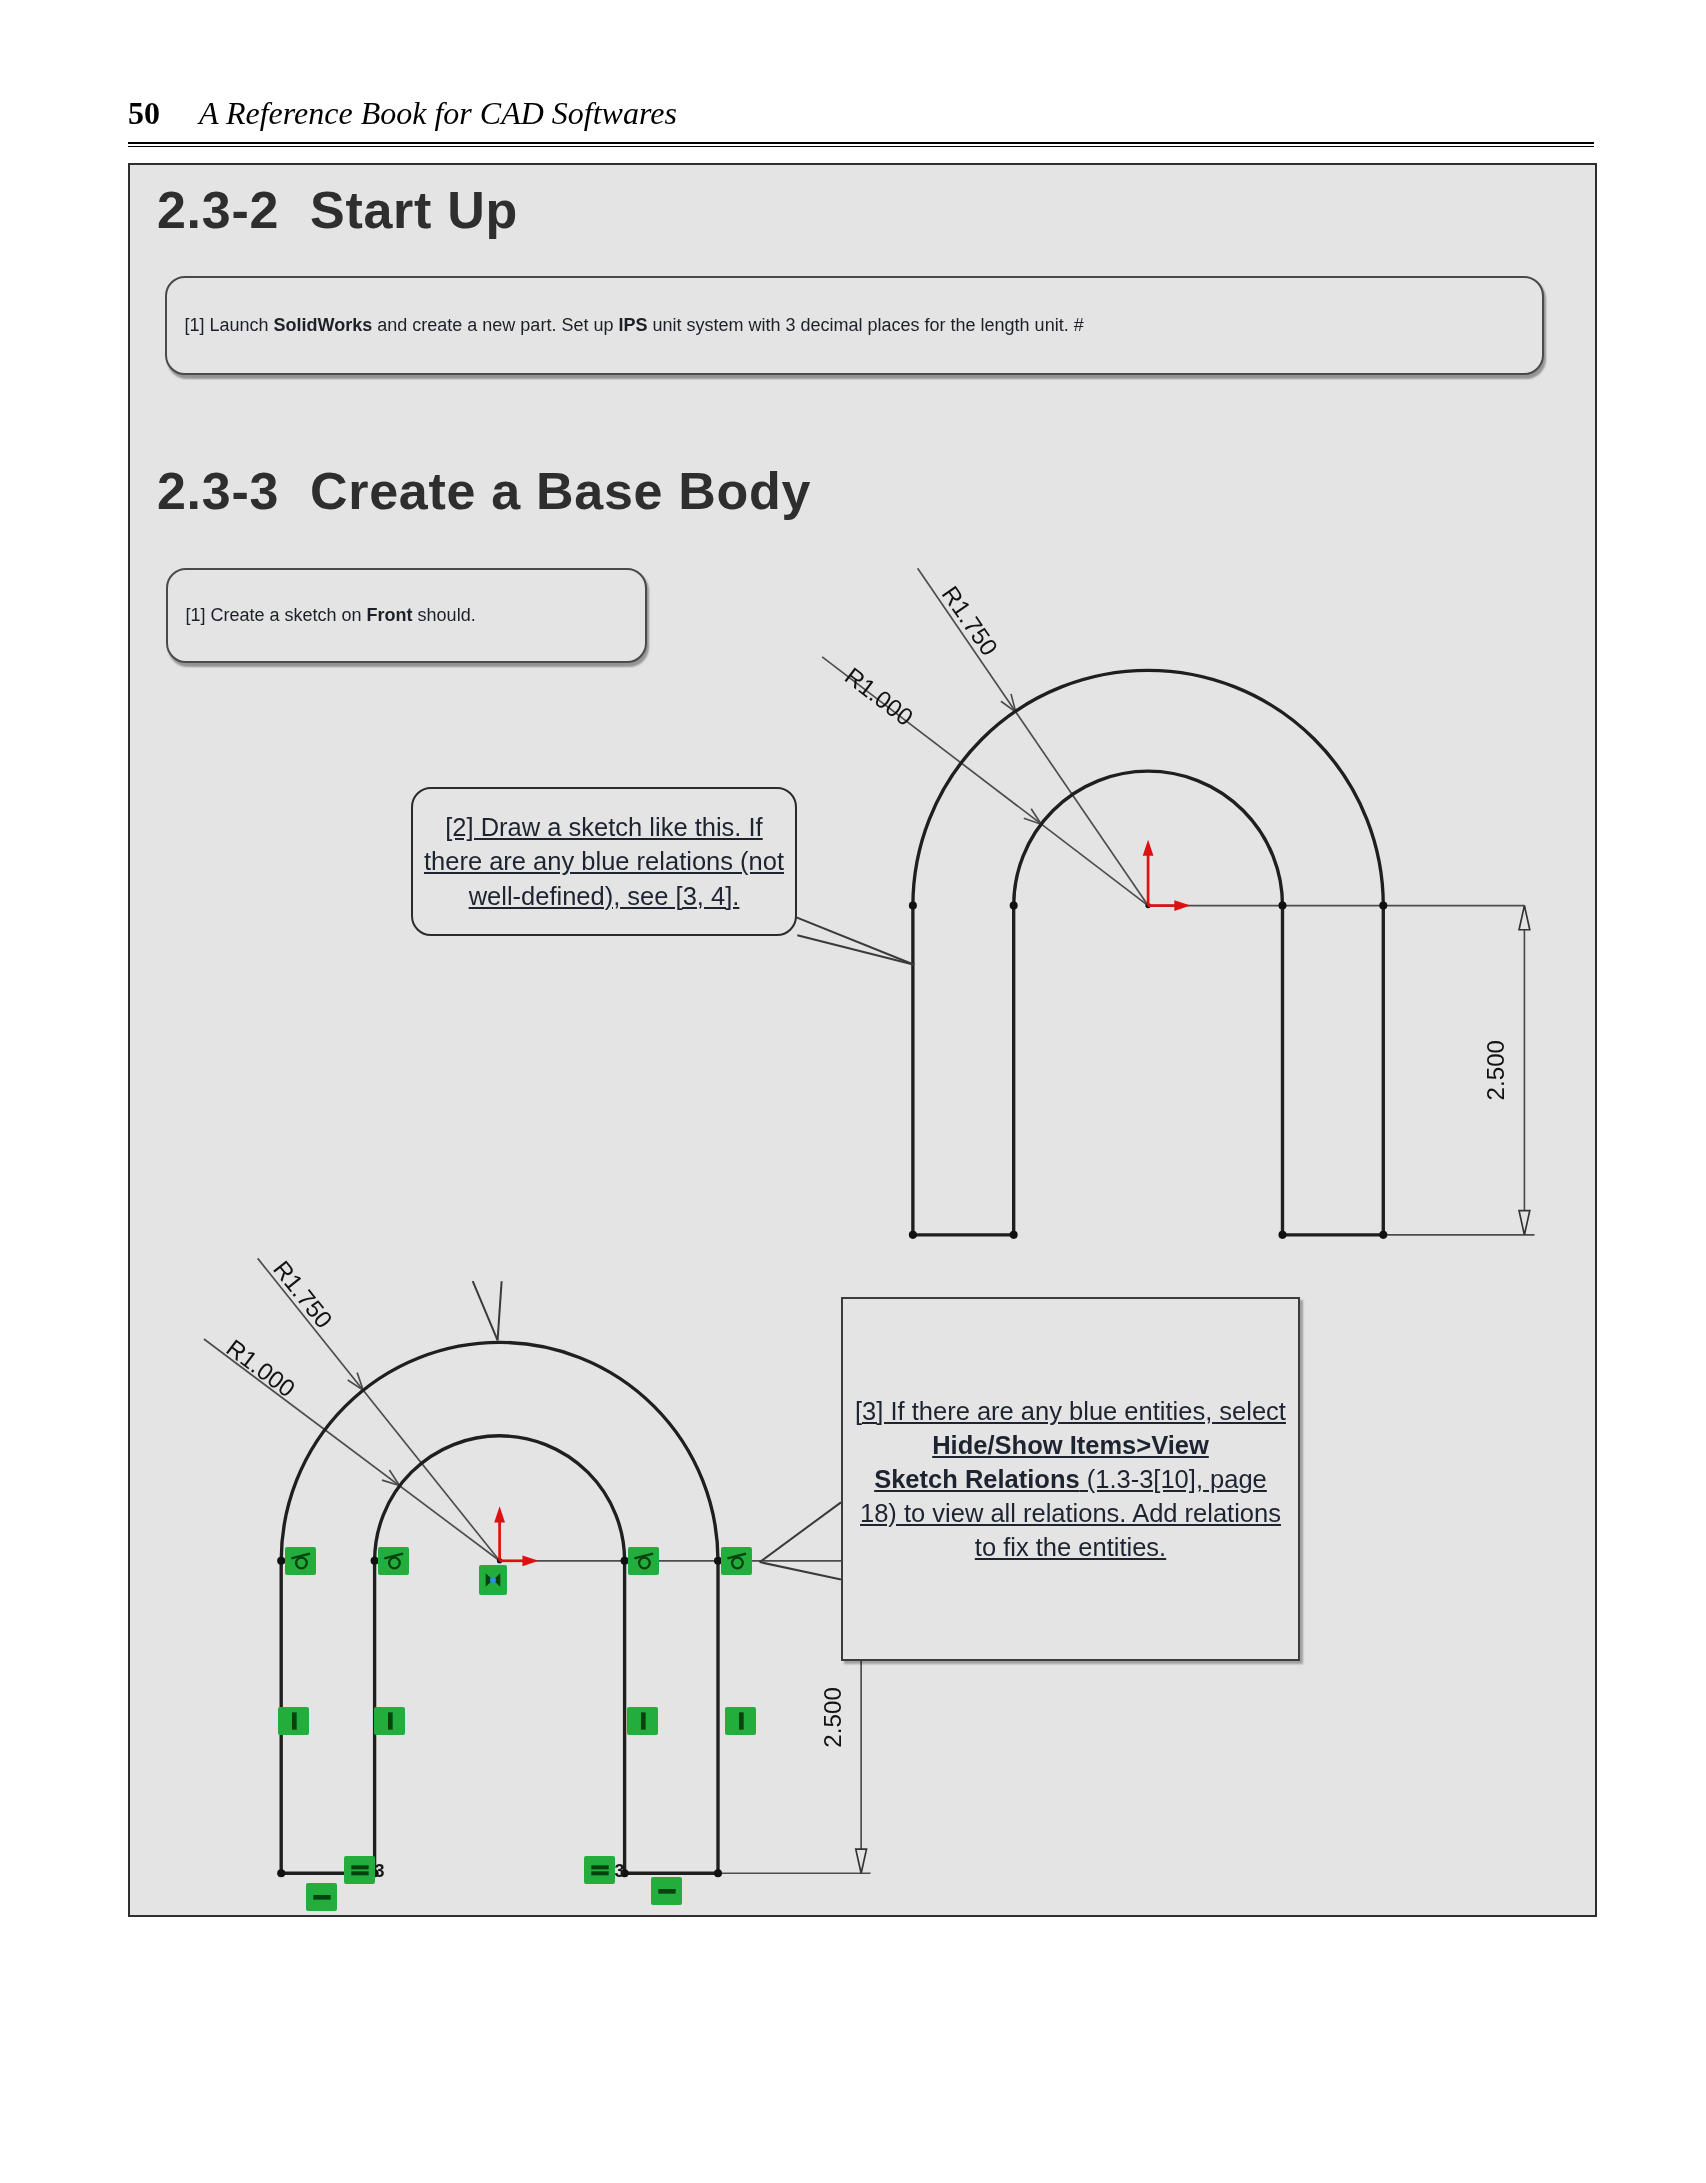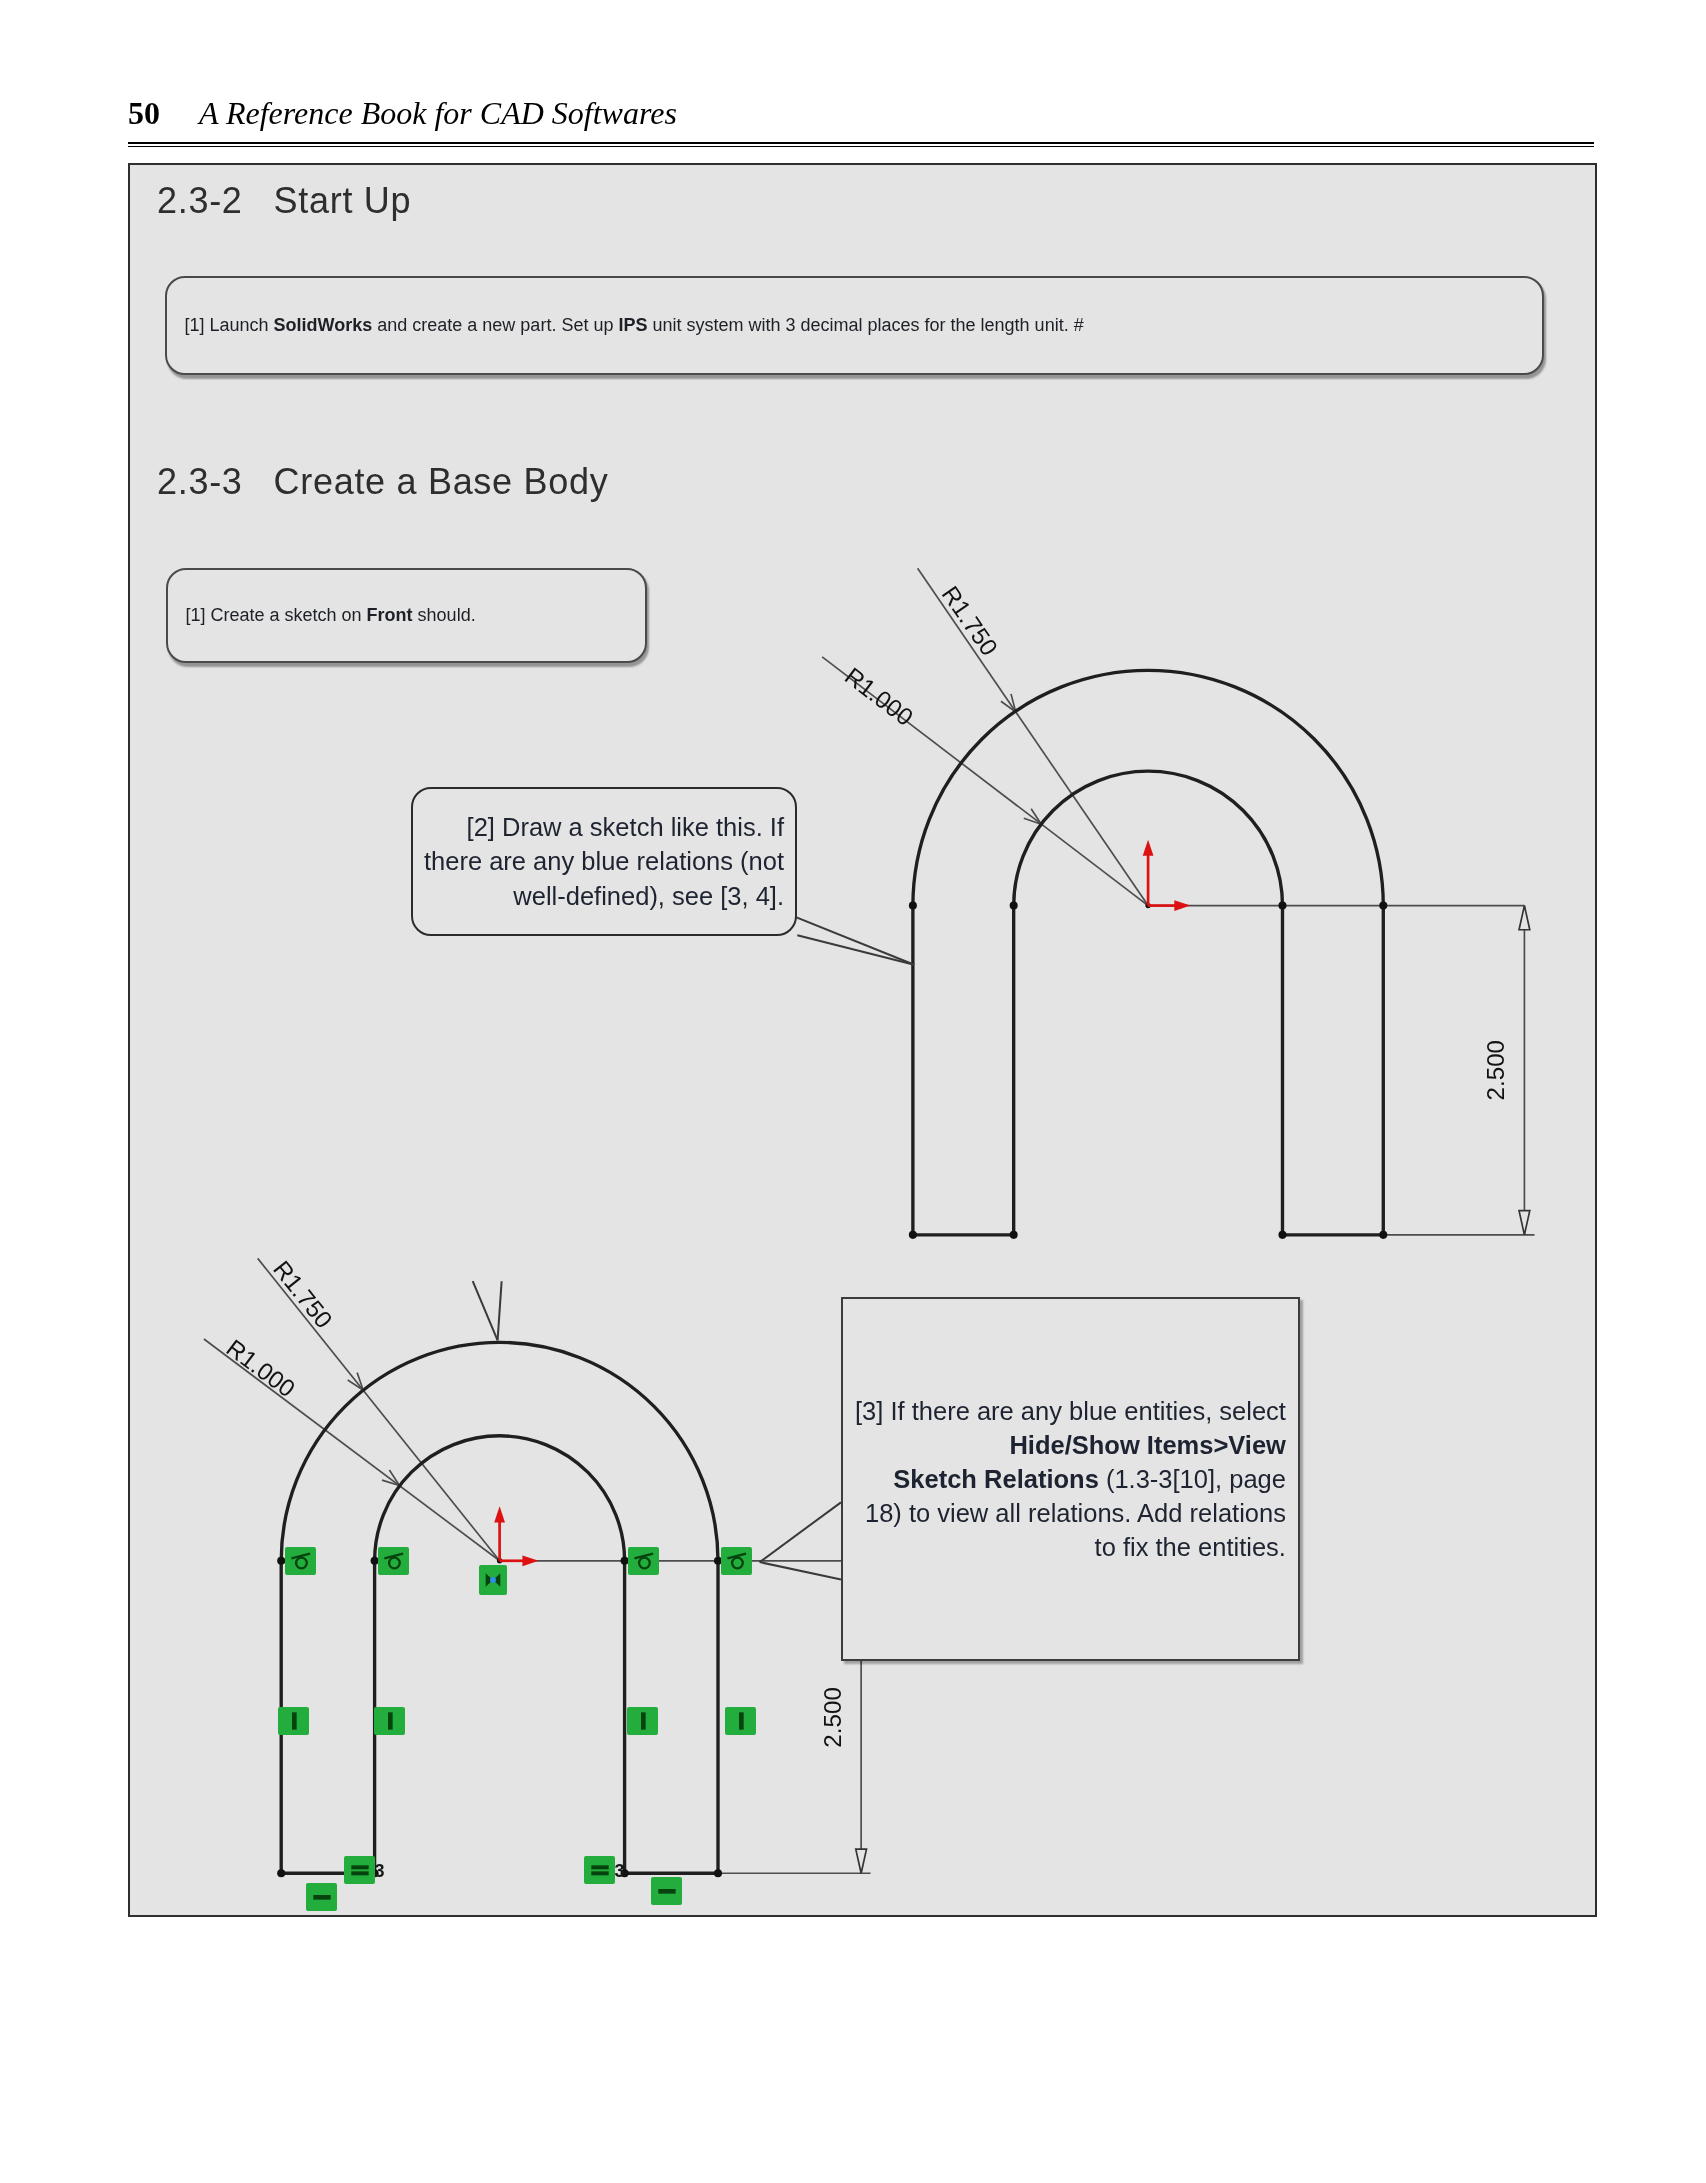--- a/index.html
+++ b/index.html
@@ -22,32 +22,32 @@
   .page-header .booktitle{font-weight:normal;font-style:italic;}
   .rule{position:absolute;left:128px;width:1466px;background:#000;}
   .rule.r1{top:142px;height:2px;}
   .rule.r2{top:146px;height:1.3px;}
 
   
   .panel{position:absolute;left:128px;top:163px;width:1469px;height:1754px;
          background:var(--panel-bg);border:2px solid #2e2e2e;}
   .panel-inner{position:absolute;inset:0;}
 
-  .section-heading{position:absolute;left:27px;font-size:36px;color:#2e2e2e;
-                   letter-spacing:0.7px;white-space:nowrap;}
+  .section-heading{position:absolute;left:27px;font-size:52px;color:#2e2e2e;
+                   letter-spacing:0.7px;white-space:nowrap;font-weight:bold;}
   .section-heading .num{margin-right:31px;}
 
   .step-box{position:absolute;border:2px solid #4a4a4a;border-radius:20px;
             background:var(--panel-bg);box-shadow:2px 3.4px 2px rgba(0,0,0,0.35);
             display:flex;align-items:center;font-size:18px;color:#1d2026;}
   .step-box .txt{padding:0 17.5px;}
 
   .callout{position:absolute;background:var(--panel-bg);display:flex;align-items:center;
-           justify-content:center;text-align:right;font-size:25.5px;line-height:1.34;
-           color:#1d2330;}
+           justify-content:center;text-align:center;font-size:25.5px;line-height:1.34;
+           color:#1d2330;text-decoration:underline;}
   .callout.rounded{border:2px solid #2b2b2b;border-radius:20px;}
   .callout.square{border:2.7px solid #3c3c3c;box-shadow:2.7px 3.4px 2px rgba(0,0,0,0.3);}
   .b{font-weight:bold;}
 
   .sketch-svg{position:absolute;inset:0;width:1469px;height:1754px;}
   .sketch-svg text{font-family:"Liberation Sans",sans-serif;font-size:36px;fill:#121212;}
 
   
   .badge{position:absolute;width:31px;height:28px;background:var(--relation-green);
          border-radius:2px;display:flex;align-items:center;justify-content:center;}

